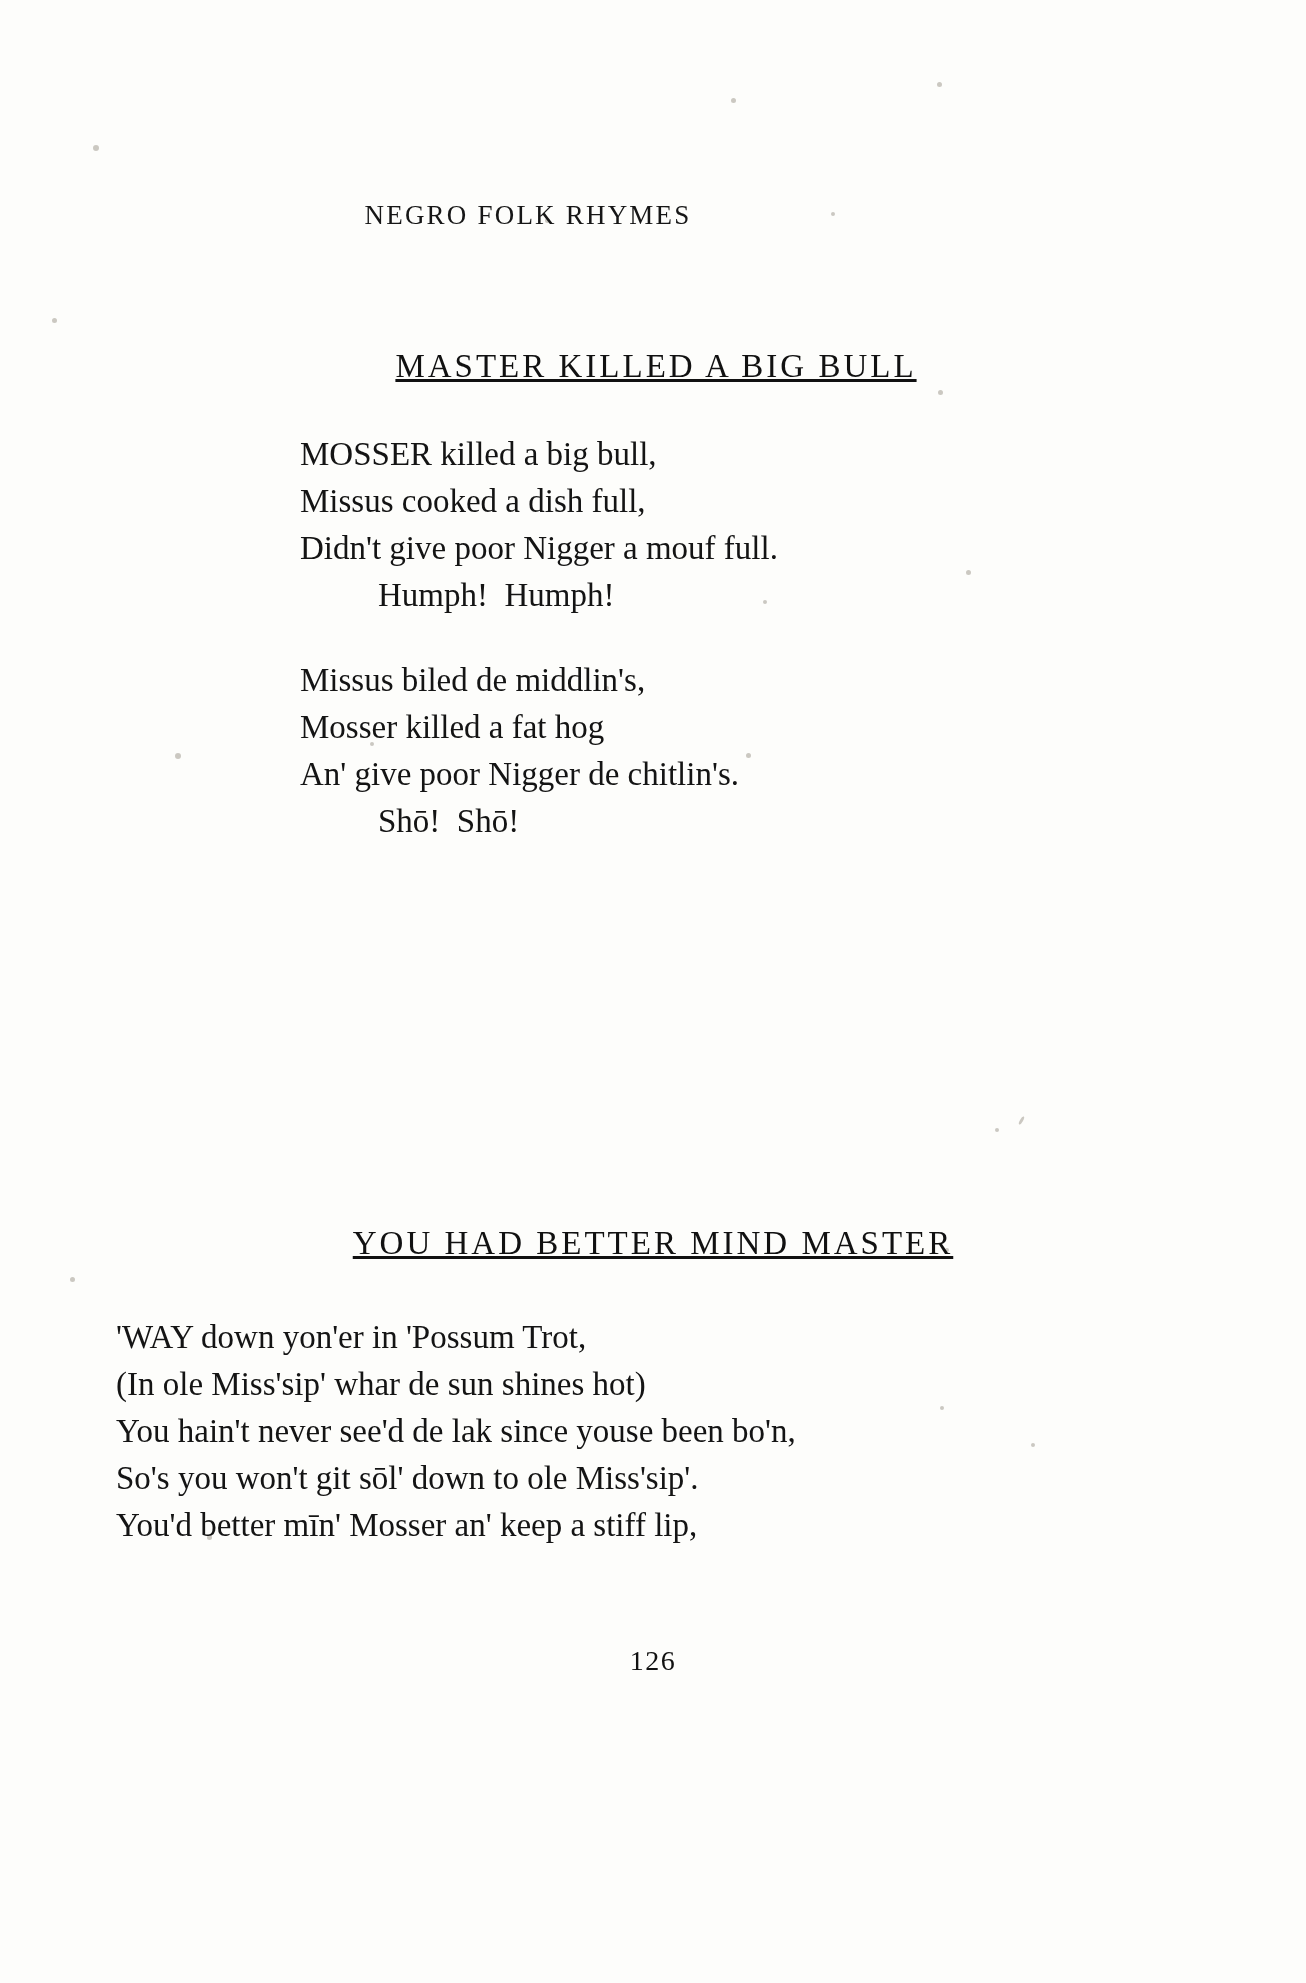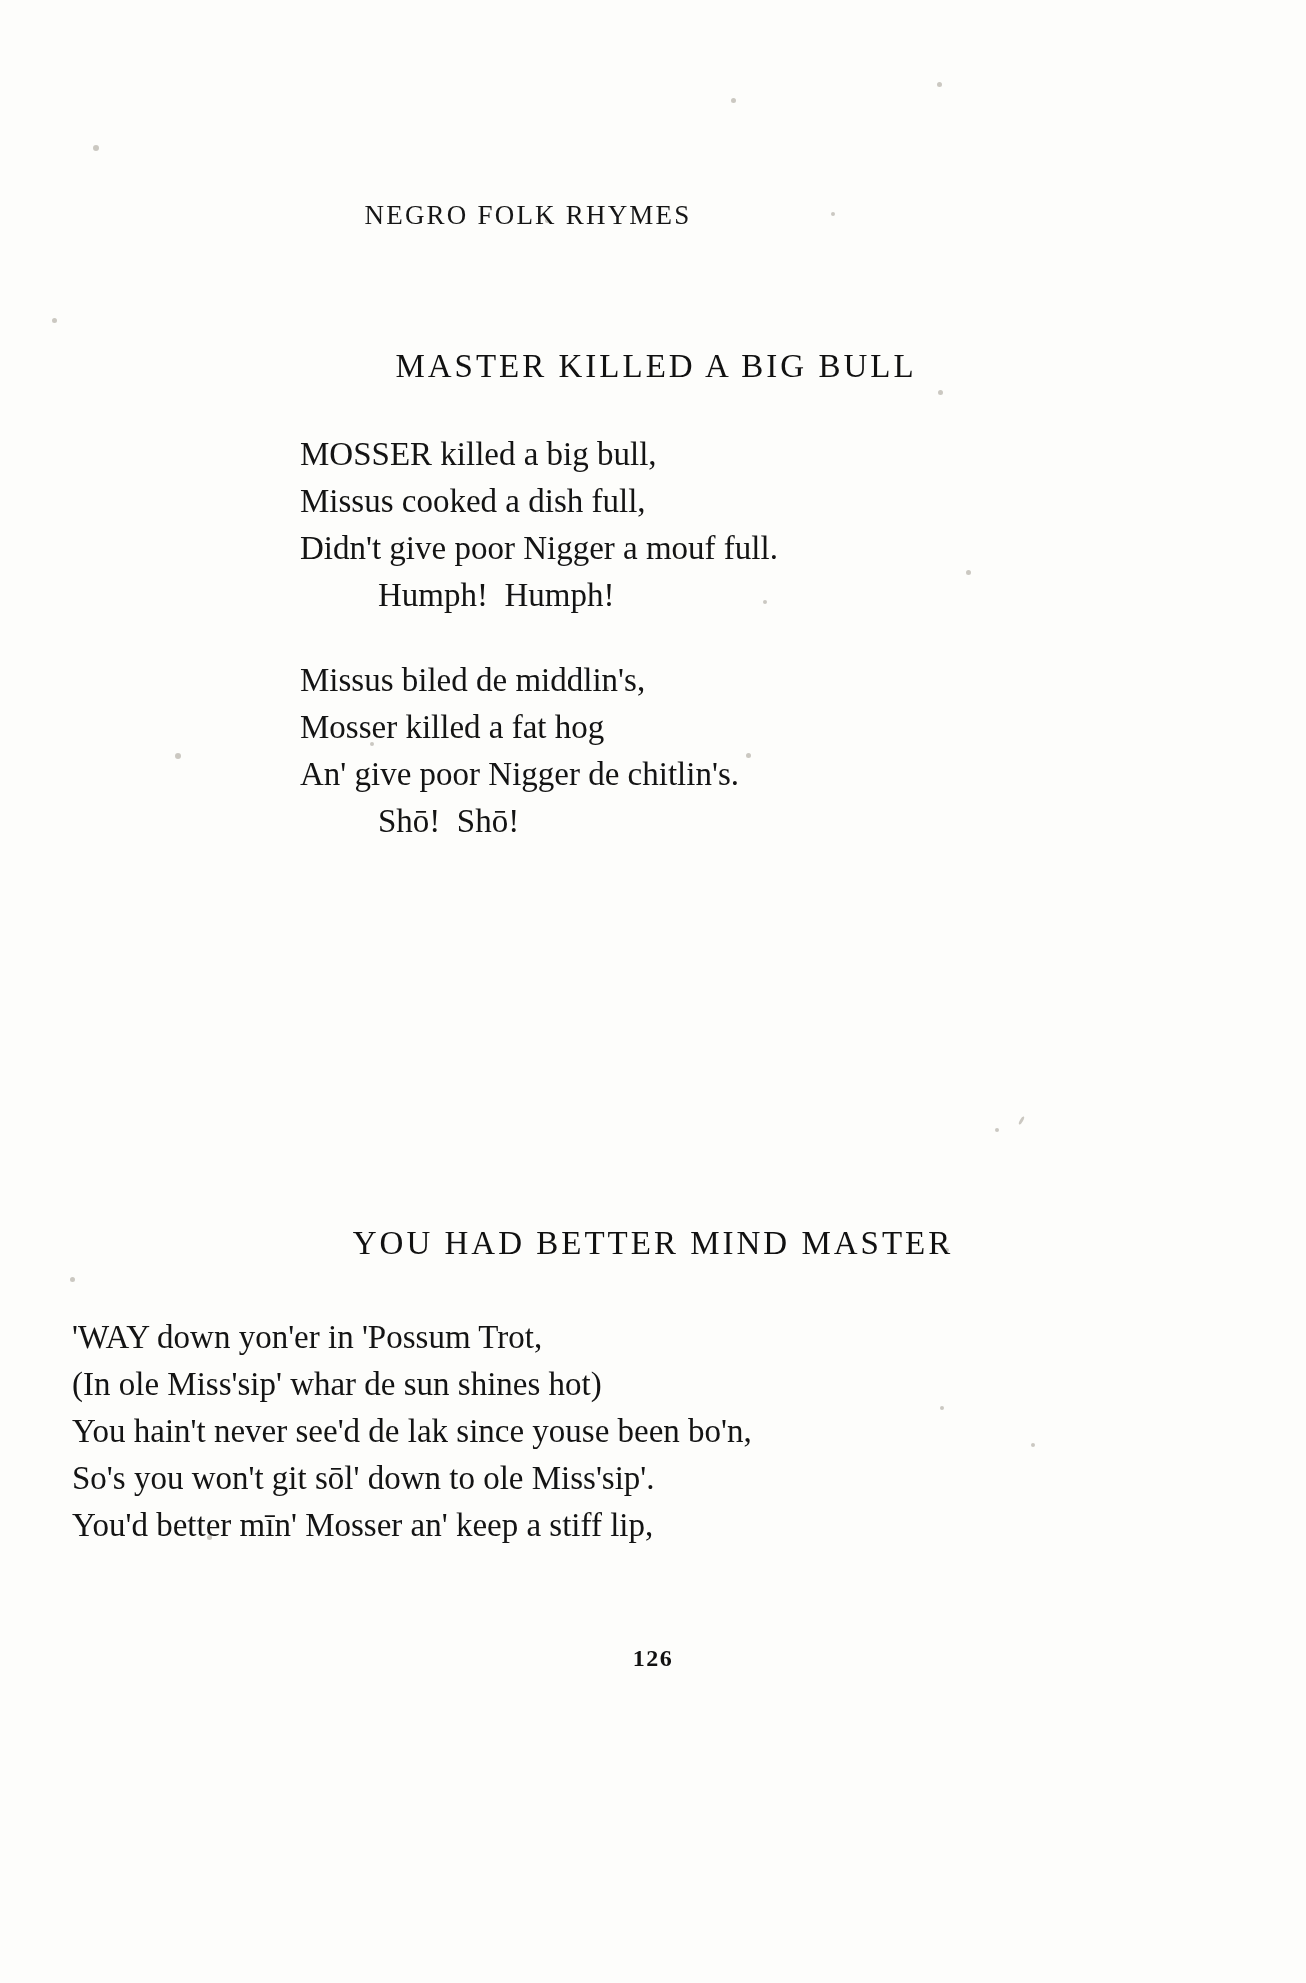--- a/index.html
+++ b/index.html
@@ -50,52 +50,53 @@
     width: 1306px;
   }
 
   .poem-title {
     text-align: center;
     font-size: 33px;
     letter-spacing: 3px;
     color: #111111;
     font-family: "Liberation Serif", serif;
     white-space: nowrap;
+    text-decoration: underline;
   }
 
   .stanza {
     font-size: 33px;
     line-height: 47px;
     color: #141414;
   }
 
   .line {
     white-space: pre;
   }
 
   .page-number {
     position: absolute;
     left: 0;
     width: 1306px;
     text-align: center;
-    font-size: 24px;
+    font-size: 28px;
     letter-spacing: 1.5px;
-    font-weight: bold;
+    font-weight: normal;
     color: #111111;
   }
 
   
   #poem-1 { top: 348px; }
   #poem-1 .poem-title { margin-left: 6px; }
   #poem-1 .stanza-wrap { margin-top: 46px; padding-left: 300px; }
   #poem-1 .stanza { margin-bottom: 38px; }
 
   
   #poem-2 { top: 1225px; }
-  #poem-2 .stanza-wrap { margin-top: 52px; padding-left: 72px; }
+  #poem-2 .stanza-wrap { margin-top: 52px; padding-left: 116px; }
 
   .indent-1 { padding-left: 0px; }
   .indent-2 { padding-left: 78px; }
 </style>
 </head>
 <body>
 
 <div class="page">
 
   <div class="speck" style="left:93px; top:145px; width:6px; height:6px;"></div>

